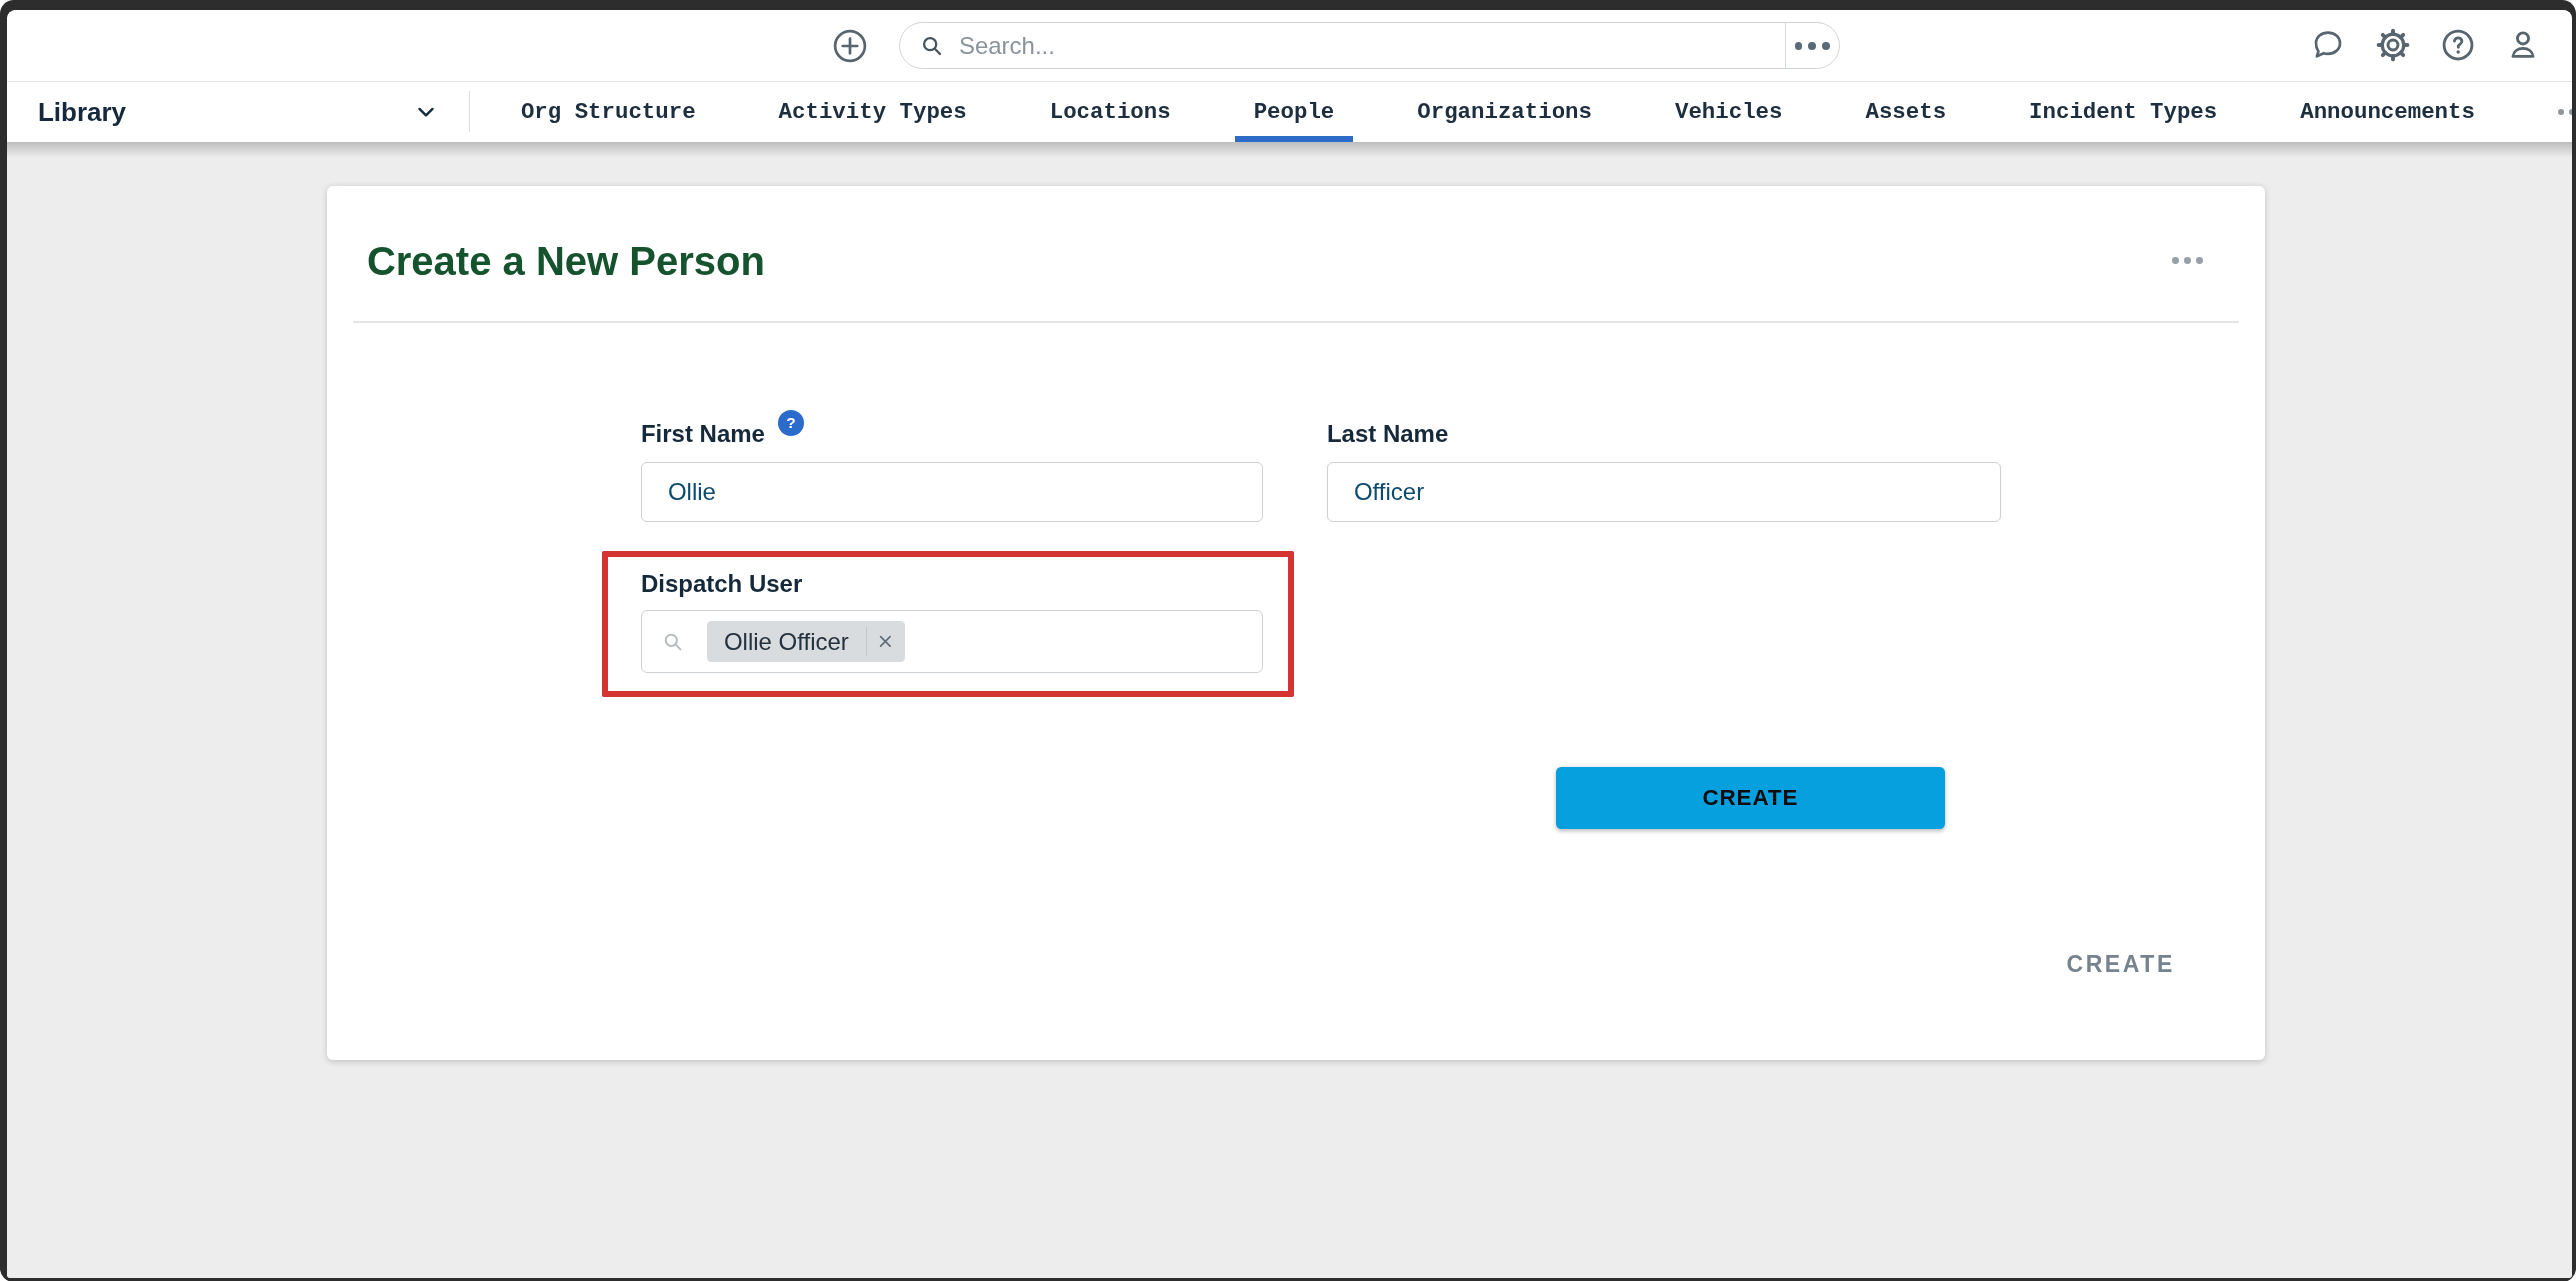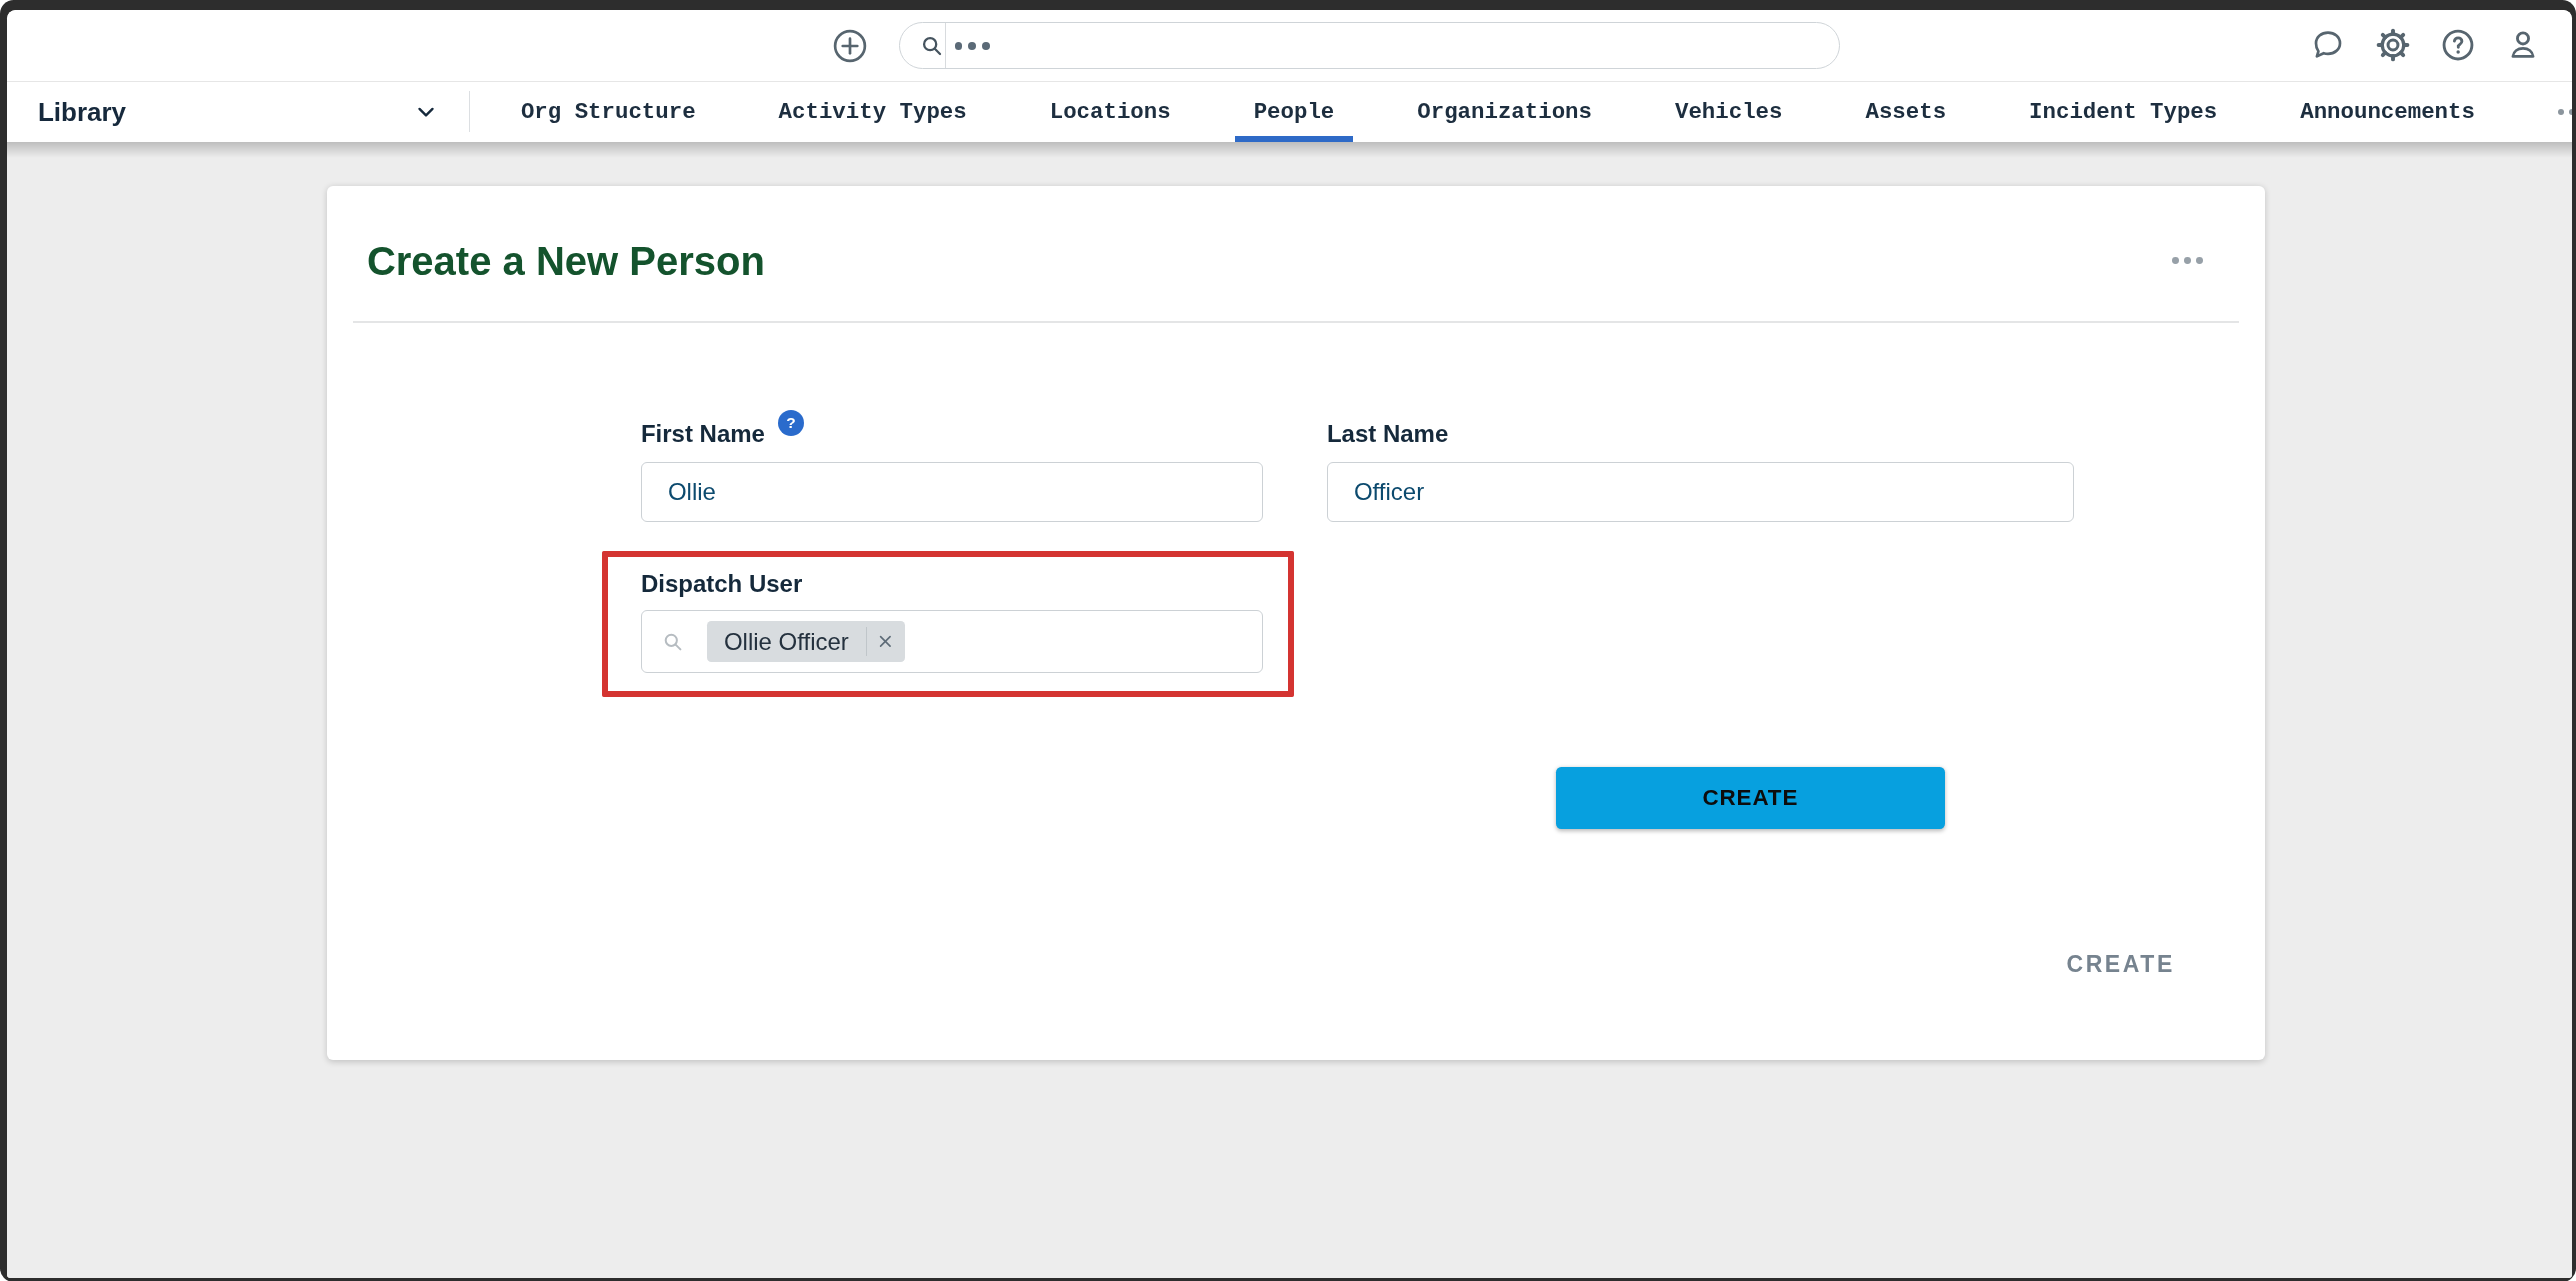--- a/index.html
+++ b/index.html
@@ -98,20 +98,21 @@
           <line x1="12" y1="7.4" x2="12" y2="16.6"></line>
           <line x1="7.4" y1="12" x2="16.6" y2="12"></line>
         </svg>
       </div>
 
       <div class="searchbar">
         <svg class="mag" width="26" height="26" viewBox="0 0 24 24" fill="none" stroke="currentColor" stroke-width="2.1" stroke-linecap="round">
           <circle cx="10.3" cy="10.3" r="5.6"></circle>
           <line x1="14.6" y1="14.6" x2="19.4" y2="19.4"></line>
         </svg>
+        <input type="text" placeholder="Search..." style="">
         <div class="search-more">
           <span class="dot"></span>
           <span class="dot"></span>
           <span class="dot"></span>
         </div>
       </div>
 
       <div class="top-icons">
         <div class="tbtn">
           <svg class="icon" width="36" height="36" viewBox="0 0 24 24" fill="none" stroke="currentColor" stroke-width="1.8" stroke-linejoin="round" stroke-linecap="round">
@@ -186,21 +187,21 @@
           <span class="dot"></span>
           <span class="dot"></span>
         </div>
         <div class="card-divider"></div>
 
         <div class="field-label" style="left:314px;top:234px;">First Name</div>
         <div class="help-badge">?</div>
         <input class="text-input" style="left: 314px; top: 276px; width: 622px;" value="Ollie">
 
         <div class="field-label" style="left:1000px;top:234px;">Last Name</div>
-        <input class="text-input" style="left: 1000px; top: 276px; width: 747px;" value="Officer">
+        <input class="text-input" style="left: 1000px; top: 276px; width: 674px;" value="Officer">
 
         <div class="annotation-box"></div>
         <div class="field-label" style="left:314px;top:384px;">Dispatch User</div>
         <div class="select-input">
           <svg class="mag" width="24" height="24" viewBox="0 0 24 24" fill="none" stroke="currentColor" stroke-width="2" stroke-linecap="round">
             <circle cx="10.3" cy="10.3" r="5.6"></circle>
             <line x1="14.6" y1="14.6" x2="19.4" y2="19.4"></line>
           </svg>
           <div class="chip">
             <span class="chip-label">Ollie Officer</span>

